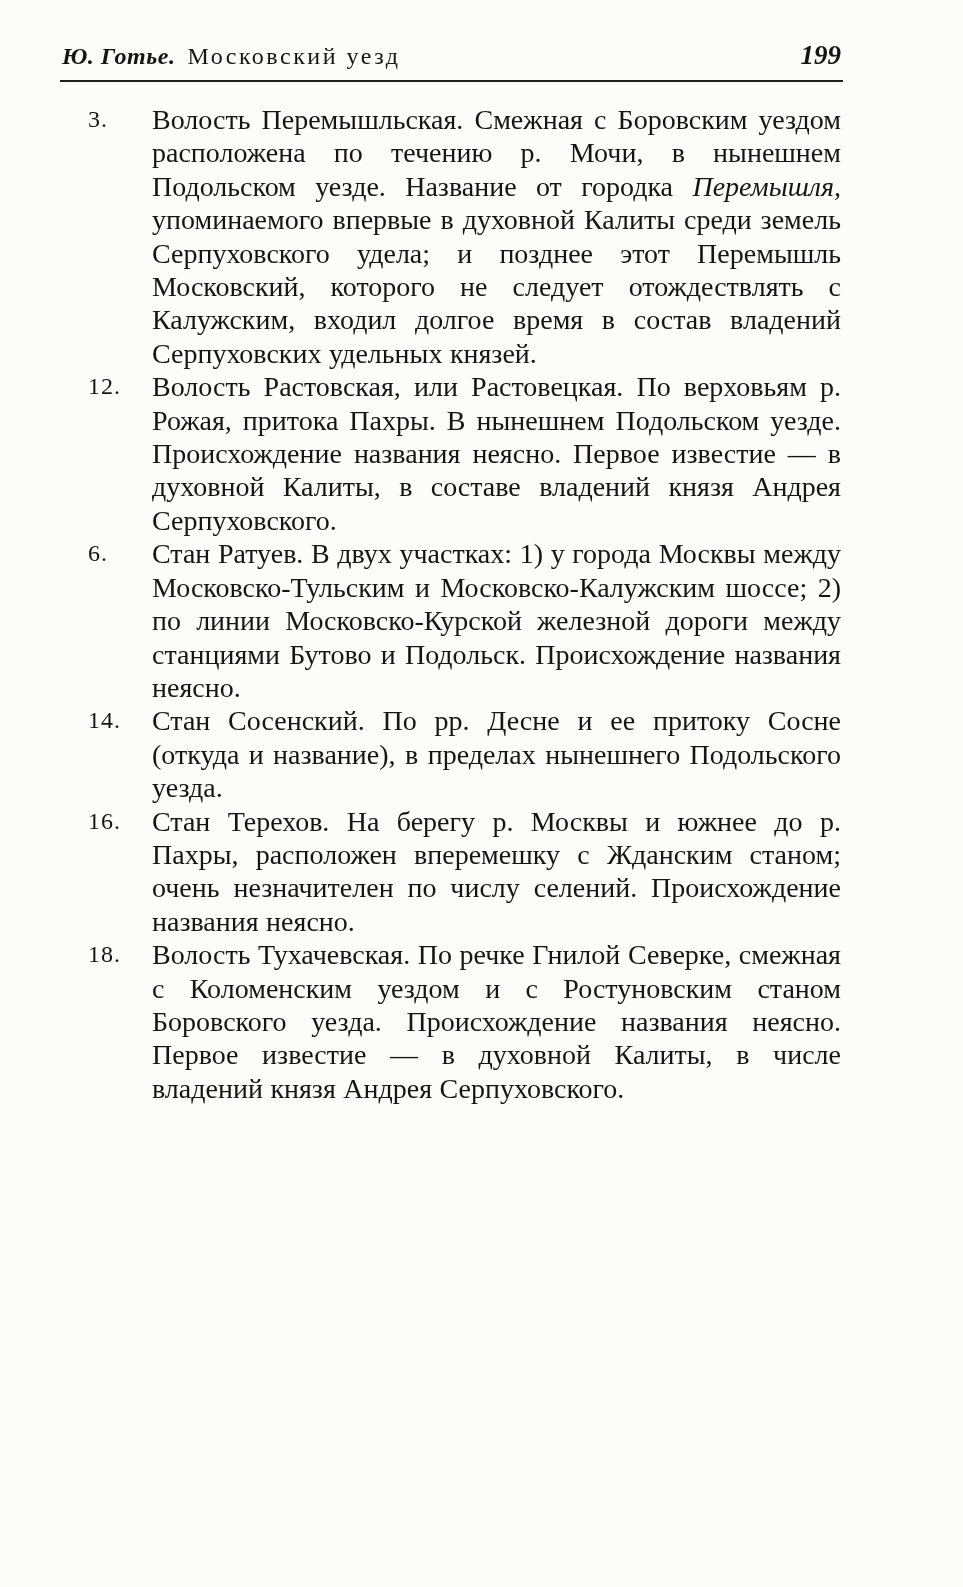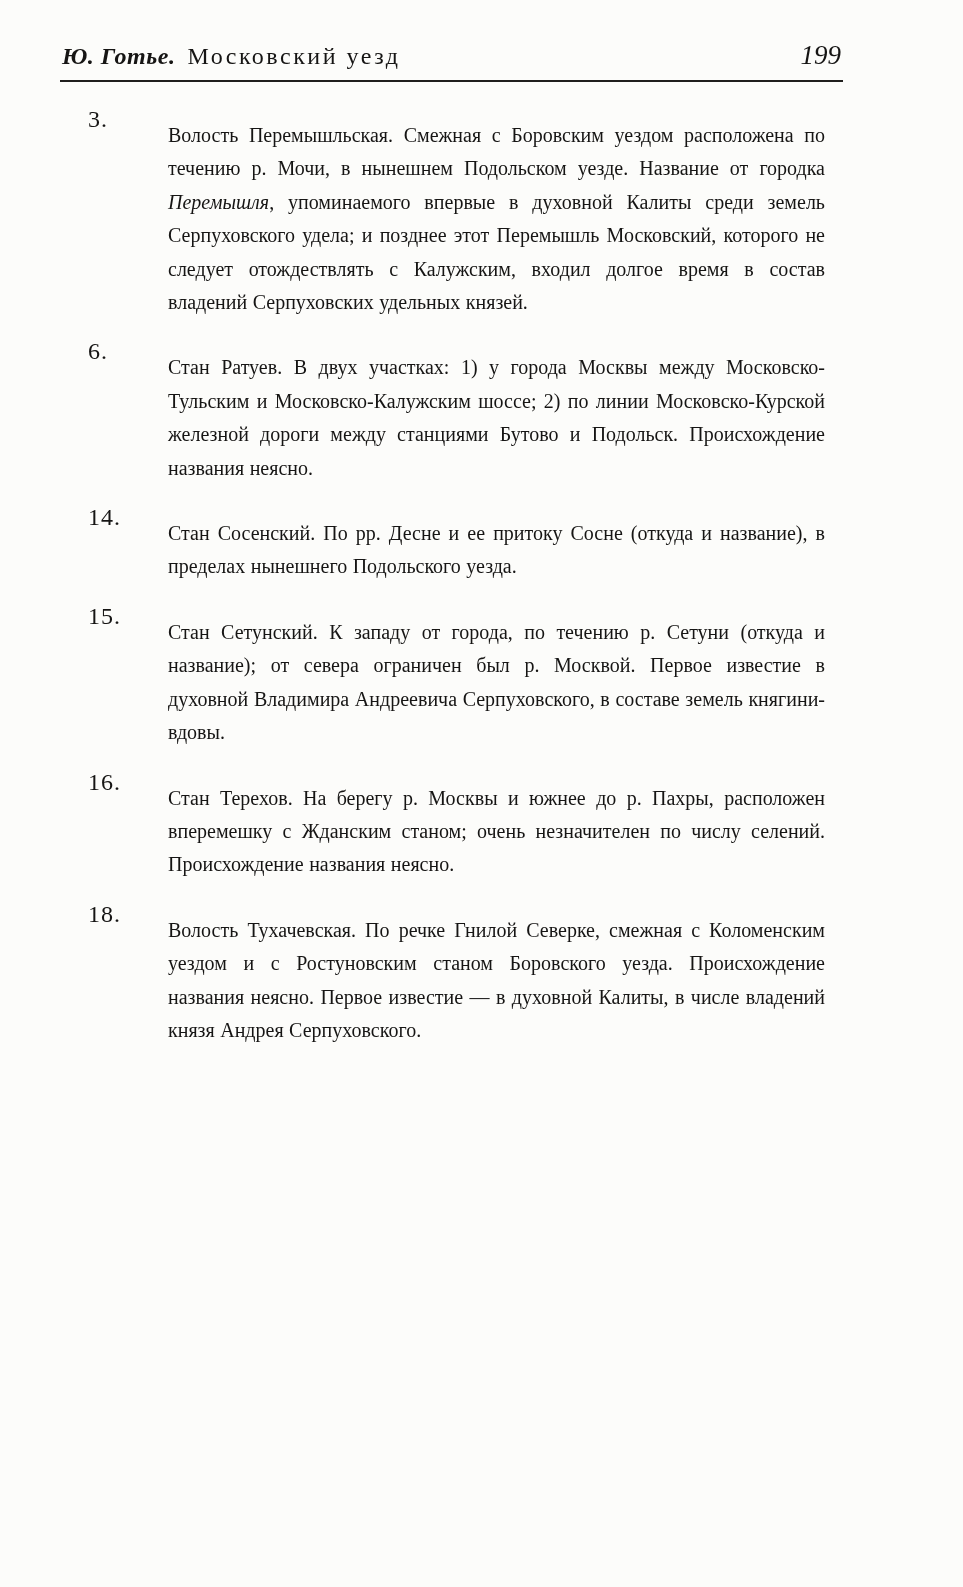--- a/index.html
+++ b/index.html
@@ -31,21 +31,21 @@
     font-style: italic;
     font-weight: bold;
     letter-spacing: 0.5px;
   }
   .chapter-title {
     margin-left: 12px;
     letter-spacing: 2.5px;
   }
   .page-number {
     font-style: italic;
-    font-weight: normal;
+    font-weight: bold;
     font-size: 27px;
   }
   .rule {
     border: none;
     border-top: 2.2px solid #201f1d;
     margin: 9px 120px 0 60px;
   }
   .body-text {
     margin: 21px 122px 0 88px;
   }
@@ -54,22 +54,22 @@
     align-items: flex-start;
   }
   .num {
     flex: 0 0 64px;
     font-size: 24px;
     line-height: 33.4px;
     letter-spacing: 1px;
   }
   .txt {
     flex: 1 1 auto;
-    margin: 16px;
-    font-size: 20px;
+    margin: 0;
+    font-size: 28px;
     line-height: 33.4px;
     text-align: justify;
     hyphens: auto;
     -webkit-hyphens: auto;
     word-spacing: 0.5px;
   }
   .txt i { font-style: italic; }
 </style>
 </head>
 <body>
@@ -85,35 +85,35 @@
 
   <hr class="rule">
 
   <main class="body-text">
 
     <div class="entry">
       <span class="num">3.</span>
       <p class="txt"><span>Волость Перемышльская. Смежная с Боровским уездом расположена по течению р. Мочи, в нынешнем Подольском уезде. Название от городка </span><i>Перемышля</i><span>, упоминаемого впервые в духовной Калиты среди земель Серпуховского удела; и позднее этот Перемышль Московский, которого не следует отождествлять с Калужским, входил долгое время в состав владений Серпуховских удельных князей.</span></p>
     </div>
 
+    <div class="entry">
+      <span class="num">12.</span>
+      <p class="txt">Волость Растовская, или Растовецкая. По верховьям р. Рожая, притока Пахры. В нынешнем Подольском уезде. Происхождение названия неясно. Первое известие — в духовной Калиты, в составе владений князя Андрея Серпуховского.</p>
+    </div>
 
     <div class="entry">
       <span class="num">6.</span>
       <p class="txt">Стан Ратуев. В двух участках: 1) у города Москвы между Московско-Тульским и Московско-Калужским шоссе; 2) по линии Московско-Курской железной дороги между станциями Бутово и Подольск. Происхождение названия неясно.</p>
     </div>
 
     <div class="entry">
       <span class="num">14.</span>
       <p class="txt">Стан Сосенский. По рр. Десне и ее притоку Сосне (откуда и название), в пределах нынешнего Подольского уезда.</p>
     </div>
 
-    <div class="entry">
-      <span class="num">15.</span>
-      <p class="txt">Стан Сетунский. К западу от города, по течению р. Сетуни (откуда и название); от севера ограничен был р. Москвой. Первое известие в духовной Владимира Андреевича Серпуховского, в составе земель княгини-вдовы.</p>
-    </div>
 
     <div class="entry">
       <span class="num">16.</span>
       <p class="txt">Стан Терехов. На берегу р. Москвы и южнее до р. Пахры, расположен вперемешку с Жданским станом; очень незначителен по числу селений. Происхождение названия неясно.</p>
     </div>
 
 
     <div class="entry">
       <span class="num">18.</span>
       <p class="txt">Волость Тухачевская. По речке Гнилой Северке, смежная с Коломенским уездом и с Ростуновским станом Боровского уезда. Происхождение названия неясно. Первое известие — в духовной Калиты, в числе владений князя Андрея Серпуховского.</p>

